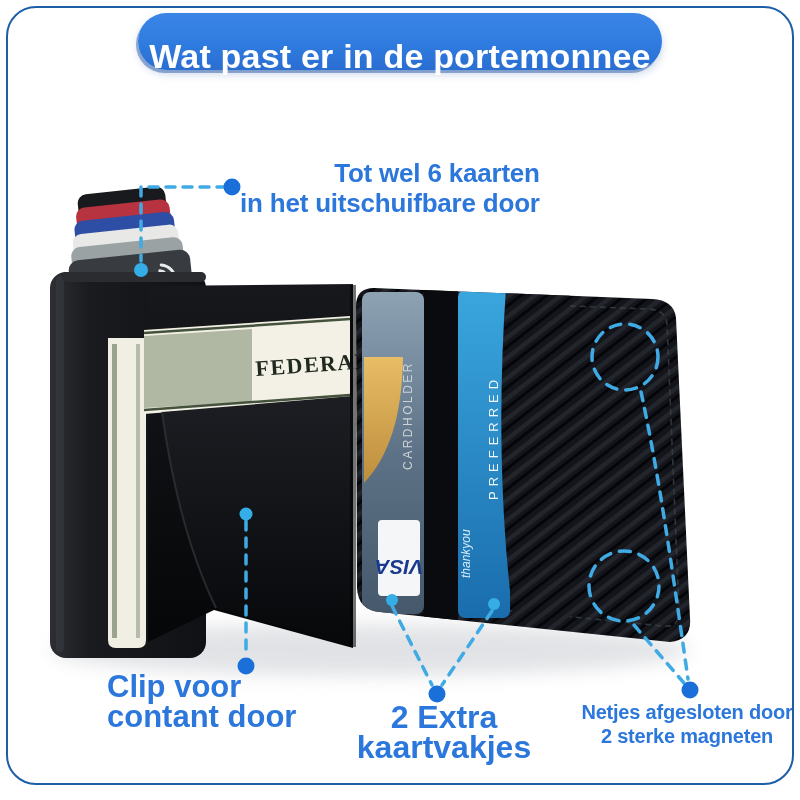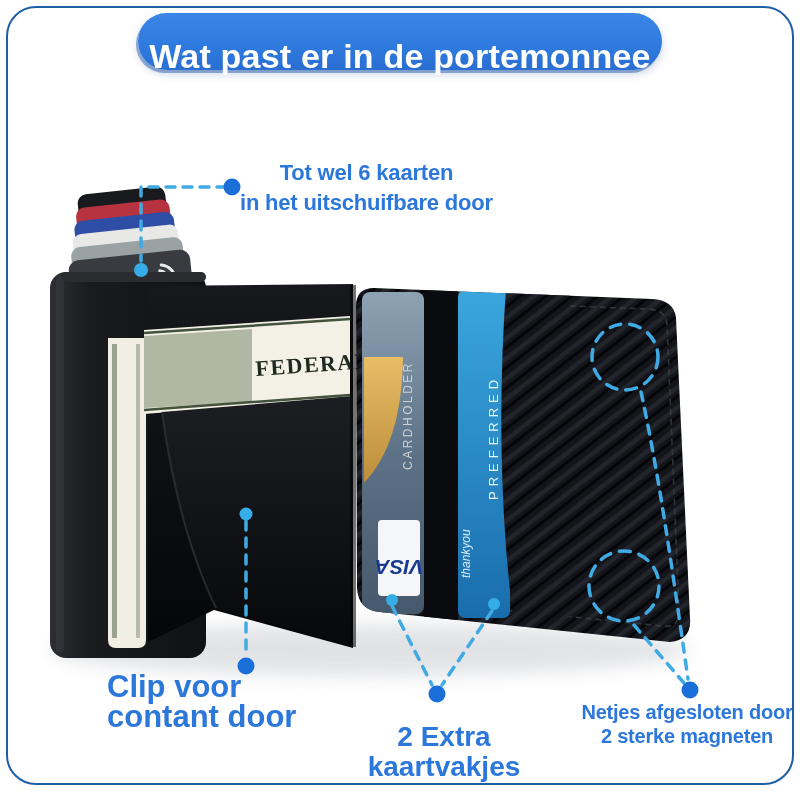--- a/index.html
+++ b/index.html
@@ -6,23 +6,23 @@
             font-family:"Liberation Sans", sans-serif;}
   .stage{position:relative;width:800px;height:800px;background:#ffffff;}
   .page-border{position:absolute;inset:6px 6px 15px 6px;border:2px solid #1e5ea6;border-radius:30px;pointer-events:none;}
   .banner{position:absolute;left:138px;top:13px;width:524px;height:57px;border-radius:29px;
           background:linear-gradient(180deg,#3a85e6 0%,#2f7bdf 55%,#2a6ed2 100%);
           box-shadow:-2px 3px 0 rgba(28,80,160,.45), 0 4px 8px rgba(40,90,170,.25);
           display:flex;align-items:center;justify-content:center;}
   .banner span{color:#ffffff;font-size:34px;font-weight:800;letter-spacing:.2px;white-space:nowrap;margin-top:29px;}
   .callout{position:absolute;color:#2b77db;font-weight:600;}
   .callout div{white-space:nowrap;}
-  .co-cards{left:240px;top:158px;font-size:22px;line-height:30px;text-align:center;letter-spacing:-.2px;}
+  .co-cards{left:240px;top:158px;font-size:26px;line-height:30px;text-align:right;letter-spacing:-.2px;}
   .co-clip{left:107px;top:672px;width:300px;font-size:31px;line-height:30px;}
-  .co-slots{left:294px;top:702px;width:300px;font-size:28px;line-height:30px;text-align:center;margin-top:20px;}
+  .co-slots{left:294px;top:702px;width:300px;font-size:32px;line-height:30px;text-align:center;}
   .co-magnets{left:527px;top:700px;width:320px;font-size:20px;line-height:24px;text-align:center;letter-spacing:-.2px;}
   svg{position:absolute;left:0;top:0;}
 </style>
 </head>
 <body>
 
 <div class="stage">
 
   <svg width="800" height="800" viewBox="0 0 800 800">
     <defs>

